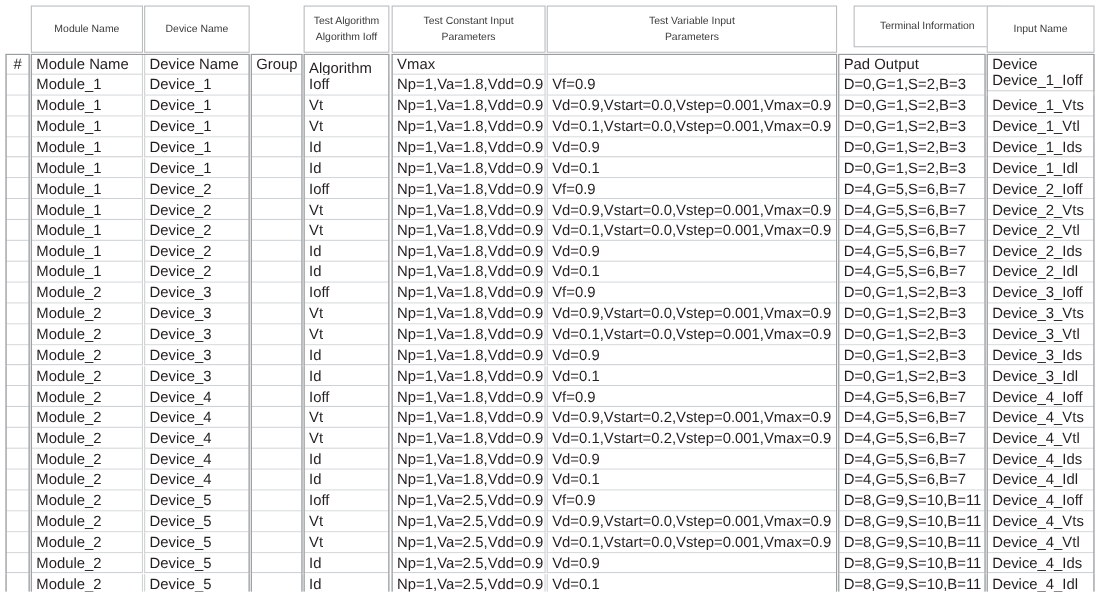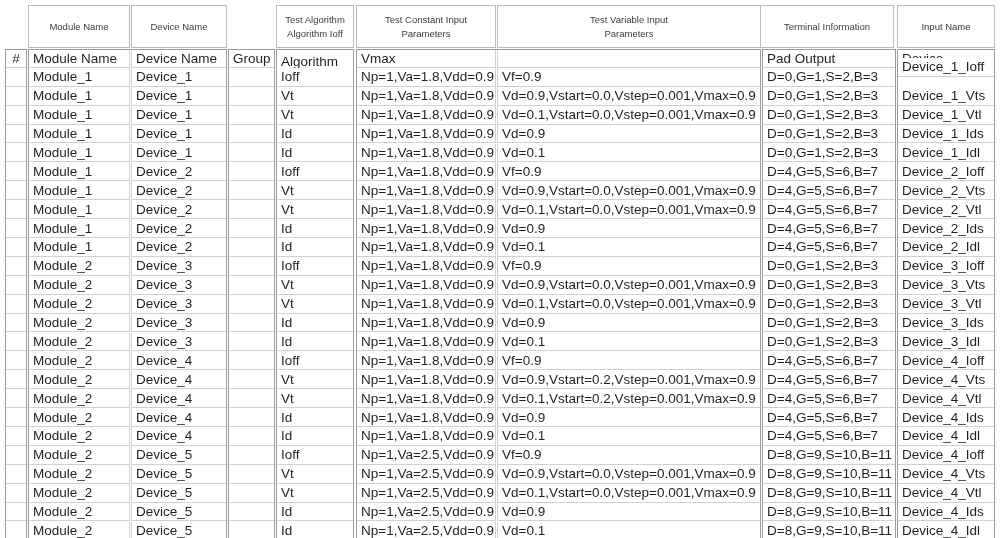--- a/index.html
+++ b/index.html
@@ -83,21 +83,21 @@
         <span>Algorithm Ioff</span>
       </div>
       <div class="cell ghead" style="left: 356px; top: 5px; width: 140px; height: 43px;">
         <span>Test Constant Input</span>
         <span>Parameters</span>
       </div>
       <div class="cell ghead" style="left: 497px; top: 5px; width: 264px; height: 43px;">
         <span>Test Variable Input</span>
         <span>Parameters</span>
       </div>
-      <div class="cell ghead" style="left: 760px; top: 5px; width: 134px; height: 43px;">
+      <div class="cell ghead" style="left: 776px; top: 5px; width: 134px; height: 38px;">
         <span>Terminal Information</span>
       </div>
       <div class="cell ghead" style="left: 897px; top: 5px; width: 98px; height: 43px;">
         <span>Input Name</span>
       </div>
     </div>
   <div id="grid">
       <div class="cell tcell clip subhead first-row center" style="left: 5px; top: 49px; width: 22px; height: 18.9px;">#</div>
       <div class="cell tcell clip subhead first-row" style="left: 28px; top: 49px; width: 102px; height: 18.9px;">Module Name</div>
       <div class="cell tcell clip subhead first-row" style="left: 131px; top: 49px; width: 96px; height: 18.9px;">Device Name</div>
@@ -108,21 +108,21 @@
       <div class="cell tcell clip subhead first-row" style="left: 762px; top: 49px; width: 134px; height: 18.9px;">Pad Output</div>
       <div class="cell tcell clip subhead first-row" style="left: 897px; top: 49px; width: 98px; height: 18.9px;">Device</div>
       <div class="cell tcell clip center" style="left: 5px; top: 67.9px; width: 22px; height: 18.9px;"></div>
       <div class="cell tcell clip" style="left: 28px; top: 67.9px; width: 102px; height: 18.9px;">Module_1</div>
       <div class="cell tcell clip" style="left: 131px; top: 67.9px; width: 96px; height: 18.9px;">Device_1</div>
       <div class="cell tcell clip" style="left: 228px; top: 67.9px; width: 47px; height: 18.9px;"></div>
       <div class="cell tcell clip" style="left: 276px; top: 67.9px; width: 78px; height: 18.9px;">Ioff</div>
       <div class="cell tcell clip" style="left: 356px; top: 67.9px; width: 140px; height: 18.9px;">Np=1,Va=1.8,Vdd=0.9</div>
       <div class="cell tcell clip" style="left: 497px; top: 67.9px; width: 264px; height: 18.9px;">Vf=0.9</div>
       <div class="cell tcell clip" style="left: 762px; top: 67.9px; width: 134px; height: 18.9px;">D=0,G=1,S=2,B=3</div>
-      <div class="cell tcell clip" style="left: 897px; top: 58px; width: 98px; height: 18.9px;">Device_1_Ioff</div>
+      <div class="cell tcell clip" style="left: 897px; top: 64px; width: 98px; height: 18.9px;">Device_1_Ioff</div>
       <div class="cell tcell clip center" style="left: 5px; top: 86.8px; width: 22px; height: 18.9px;"></div>
       <div class="cell tcell clip" style="left: 28px; top: 86.8px; width: 102px; height: 18.9px;">Module_1</div>
       <div class="cell tcell clip" style="left: 131px; top: 86.8px; width: 96px; height: 18.9px;">Device_1</div>
       <div class="cell tcell clip" style="left: 228px; top: 86.8px; width: 47px; height: 18.9px;"></div>
       <div class="cell tcell clip" style="left: 276px; top: 86.8px; width: 78px; height: 18.9px;">Vt</div>
       <div class="cell tcell clip" style="left: 356px; top: 86.8px; width: 140px; height: 18.9px;">Np=1,Va=1.8,Vdd=0.9</div>
       <div class="cell tcell clip" style="left: 497px; top: 86.8px; width: 264px; height: 18.9px;">Vd=0.9,Vstart=0.0,Vstep=0.001,Vmax=0.9</div>
       <div class="cell tcell clip" style="left: 762px; top: 86.8px; width: 134px; height: 18.9px;">D=0,G=1,S=2,B=3</div>
       <div class="cell tcell clip" style="left: 897px; top: 86.8px; width: 98px; height: 18.9px;">Device_1_Vts</div>
       <div class="cell tcell clip center" style="left: 5px; top: 105.7px; width: 22px; height: 18.9px;"></div>

